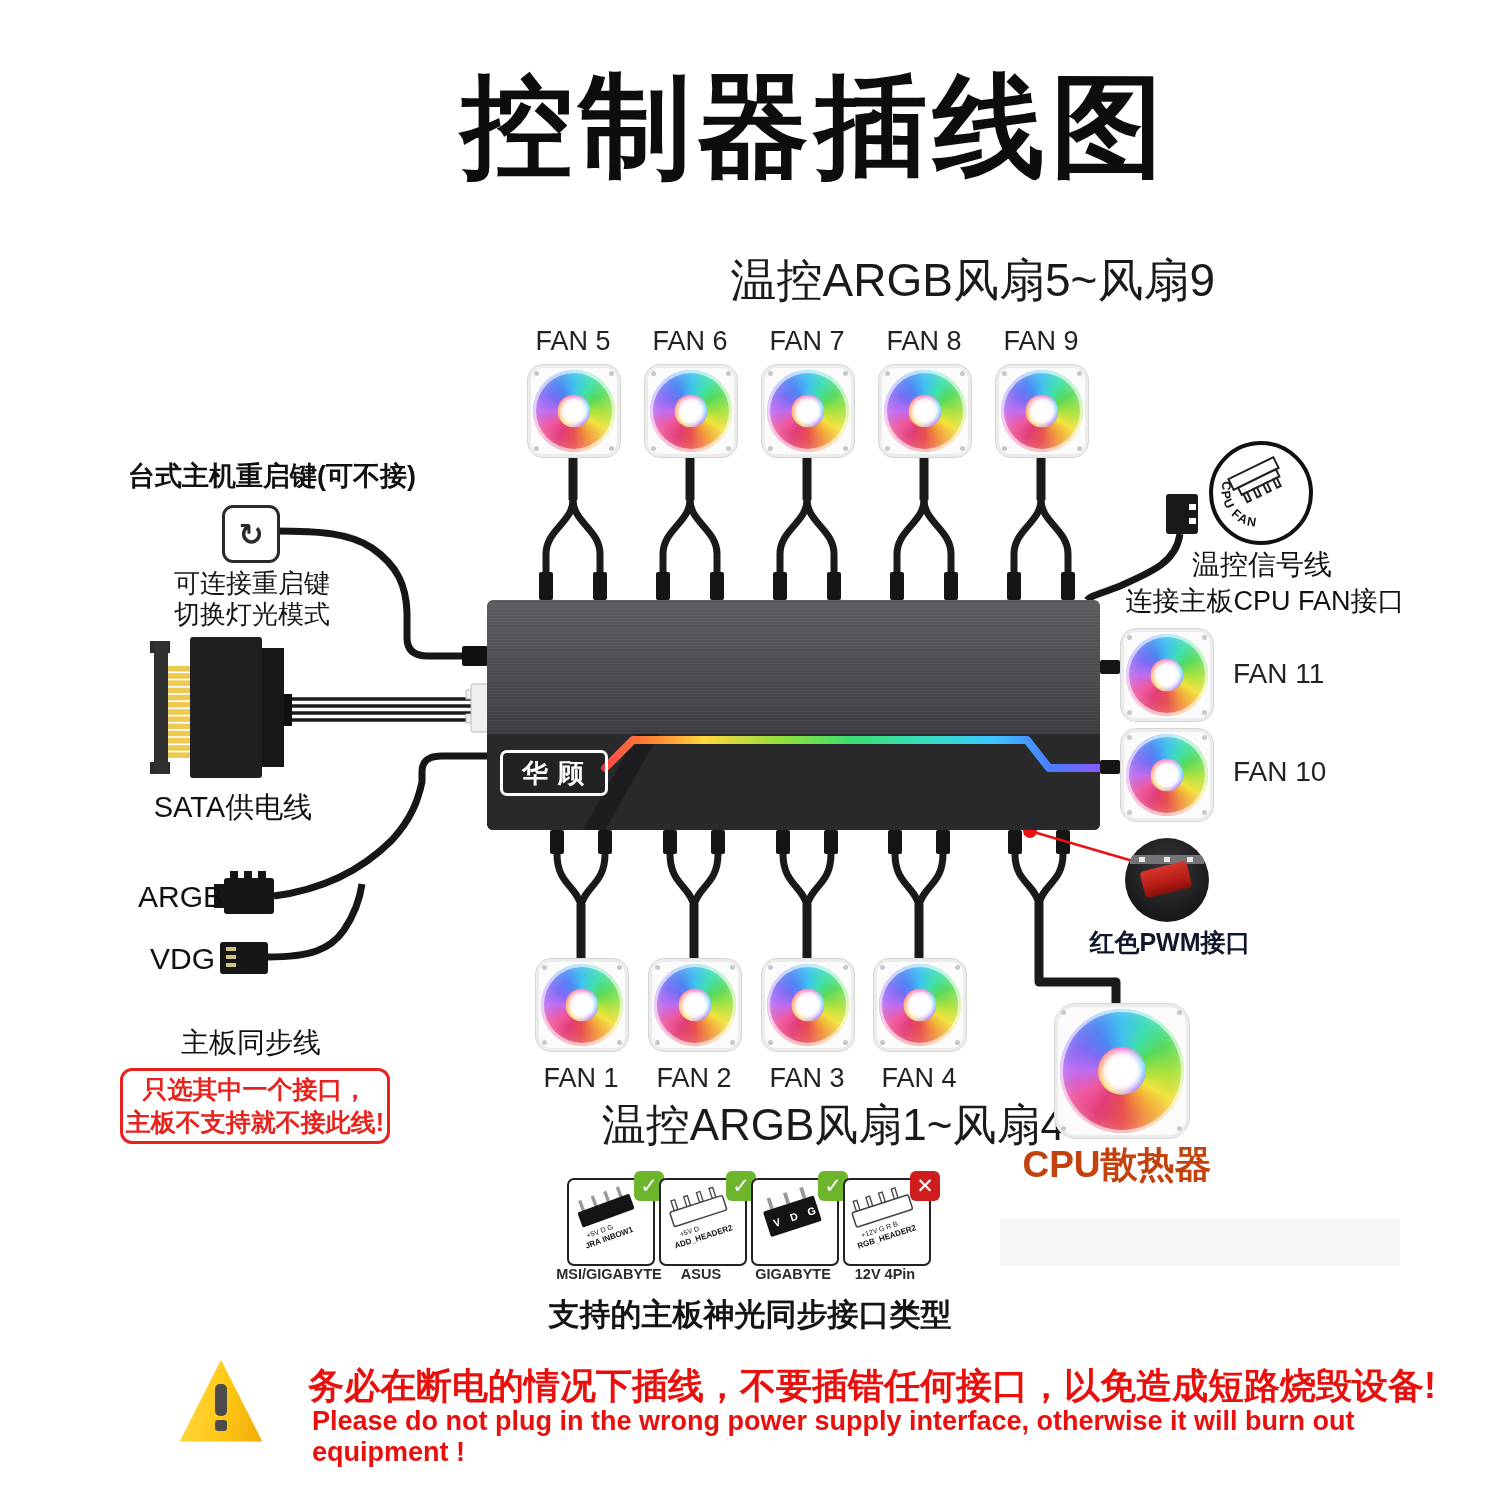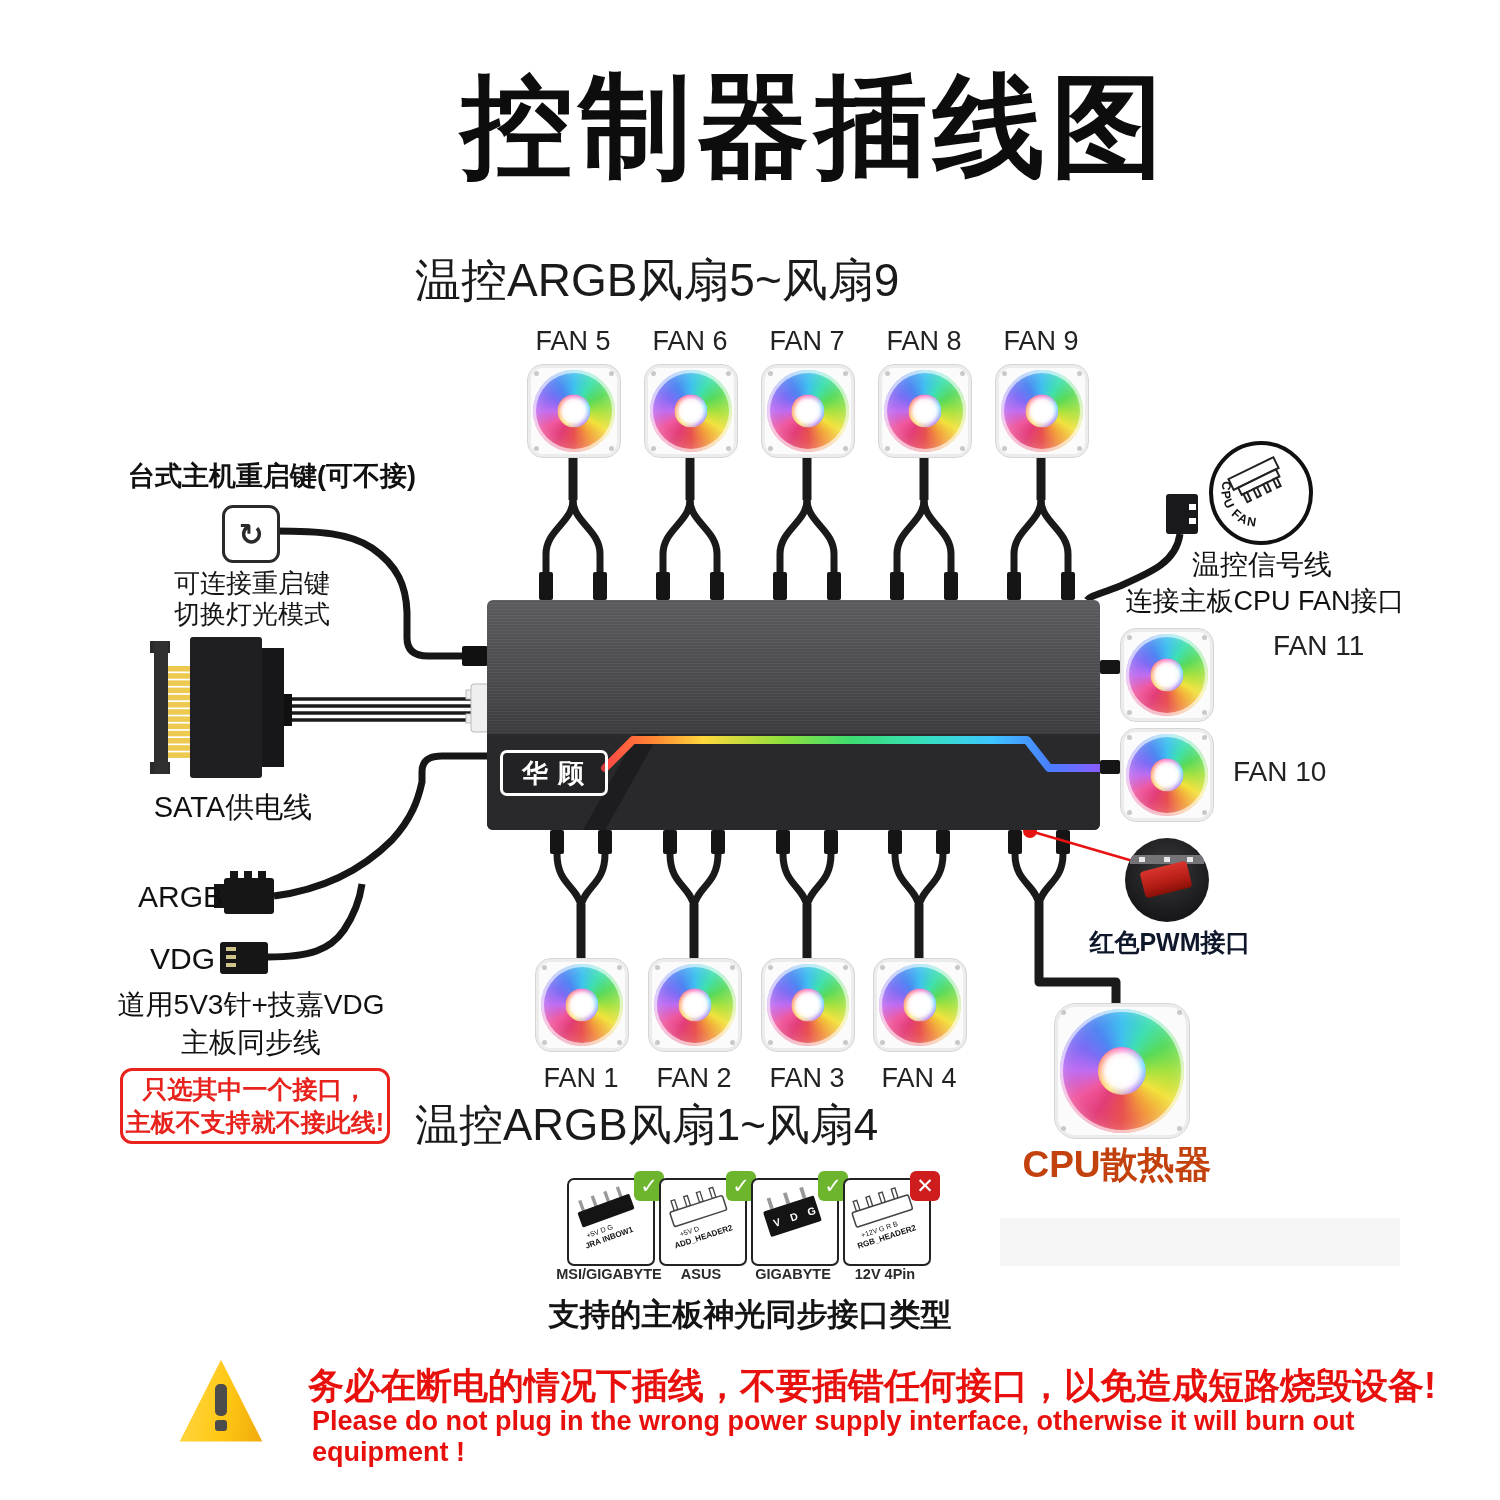--- a/index.html
+++ b/index.html
@@ -1,19 +1,19 @@
 <!DOCTYPE html>
 <html><head>
 <meta charset="utf-8">
 <style>
   html,body{margin:0;padding:0;background:#fff;}
   .canvas{position:relative;width:1500px;height:1500px;background:#ffffff;overflow:hidden;
           font-family:"Liberation Sans","DejaVu Sans",sans-serif;color:#111;}
   .abs{position:absolute;}
-  .ctr{text-align:left;}
+  .ctr{text-align:right;}
 
   
   .title{left:130px;right:0;top:52px;font-size:112px;font-weight:900;letter-spacing:6px;color:#0d0d0d;text-align:center;}
   .sub-top{left:415px;top:250px;width:800px;font-size:46px;font-weight:500;color:#1a1a1a;}
   .sub-bottom{left:415px;top:1096px;width:650px;font-size:44px;font-weight:500;color:#1a1a1a;}
 
   .fan-label{width:120px;font-size:27px;font-weight:500;color:#222;text-align:center;}
 
   
   .fan{position:absolute;width:92px;height:92px;background:#fbfbfb;border:1px solid #d5d5d5;
@@ -286,21 +286,20 @@
   <div class="abs reset-btn">
     <span>↻</span>
   </div>
   <div class="abs reset-note" style="top:566px;">可连接重启键</div>
   <div class="abs reset-note" style="top:597px;">切换灯光模式</div>
 
   <div class="abs sata-label">SATA供电线</div>
 
   <div class="abs plug-label" style="left:138px;top:880px;">ARGB</div>
   <div class="abs plug-label" style="left:150px;top:942px;">VDG</div>
-  <div class="abs sync-line" style="top:986px;">道用5V3针+技嘉VDG</div>
   <div class="abs warn-box">
     <div>只选其中一个接口，</div>
     <div>主板不支持就不接此线!</div>
   </div>
 
   <div class="abs sync-line" style="top:1024px;">主板同步线</div>
 
   <div class="abs cpu-circle">
     <svg width="88" height="88" viewBox="0 0 88 88">
       <defs>
@@ -319,21 +318,21 @@
       </text>
     </svg>
   </div>
   <div class="abs signal1">温控信号线</div>
   <div class="abs signal2">连接主板CPU FAN接口</div>
 
   <div class="fan" style="left:1120px;top:628px;">
       <div class="blades"></div>
       <div class="hub"></div>
     </div>
-  <div class="abs fan-side-label" style="left:1233px;top:630px;margin-left:40px;">FAN 11</div>
+  <div class="abs fan-side-label" style="left:1233px;top:658px;">FAN 11</div>
   <div class="fan" style="left:1120px;top:728px;">
       <div class="blades"></div>
       <div class="hub"></div>
     </div>
   <div class="abs fan-side-label" style="left:1233px;top:756px;">FAN 10</div>
 
   <div class="abs pwm-circle">
     <div class="pwm-bar"></div>
     <div class="pwm-dot" style="left:14px;"></div>
     <div class="pwm-dot" style="left:39px;"></div>

